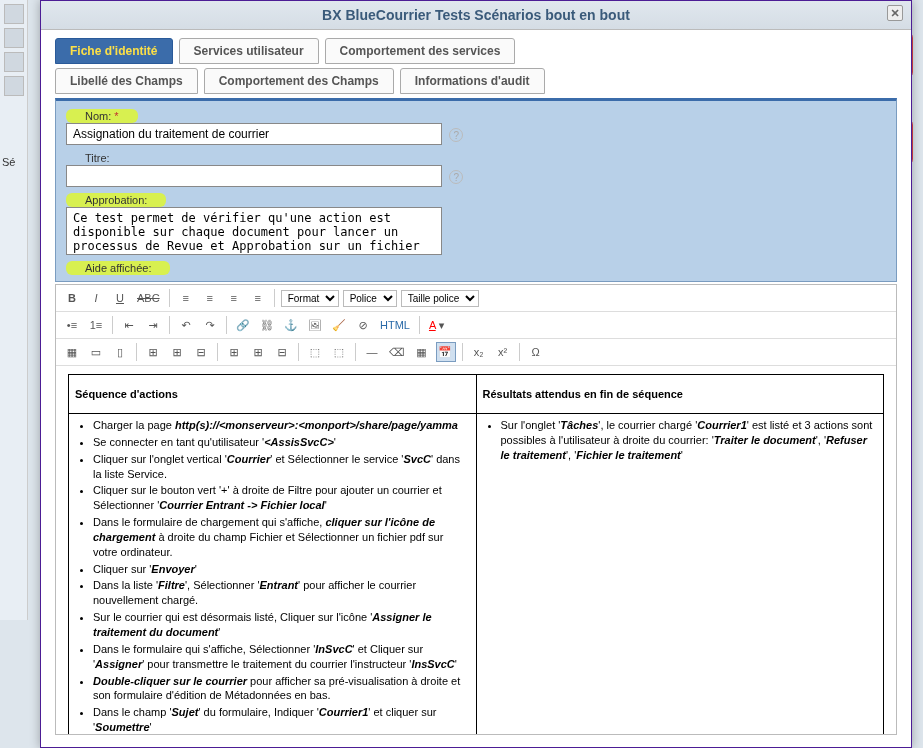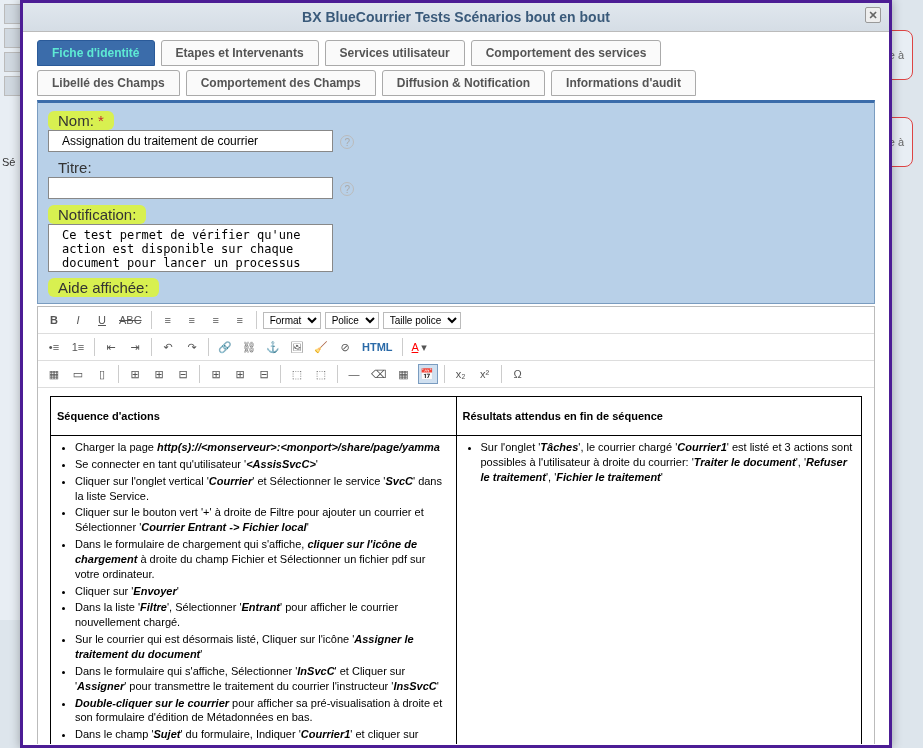--- a/index.html
+++ b/index.html
@@ -1,32 +1,32 @@
 <!DOCTYPE html>
 <html><head>
 <meta charset="utf-8">
 <style>
 * { box-sizing: border-box; margin: 0; padding: 0; }
 body { font-family: Arial, sans-serif; font-size: 12px; background: #dde5ec; width: 923px; height: 748px; position: relative; overflow: hidden; }
 .bg-boxes { position: absolute; top: 30px; right: 10px; }
 .bg-box { border: 1px solid #d44; border-radius: 8px; width: 70px; height: 50px; background: #e8eef4; margin-bottom: 30px; display: flex; align-items: center; justify-content: flex-end; padding-right: 8px; font-size: 11px; color: #666; }
 .arrow-down { color: #d44; font-size: 28px; text-align: center; margin: -15px 0 -10px 20px; }
-.dialog { position: absolute; left: 20px; top: 0; width: 872px; height: 748px; background: #fff; border: 3px solid #4c1d95; box-shadow: 0 0 10px rgba(0,0,0,0.3); }
+.dialog { position: absolute; left: 40px; top: 0; width: 872px; height: 748px; background: #fff; border: 1px solid #4c1d95; box-shadow: 0 0 10px rgba(0,0,0,0.3); }
 .dialog-header { background: linear-gradient(#e0e7ee, #d5dde5); padding: 6px 10px; text-align: center; font-size: 14px; color: #3a5a7a; font-weight: bold; border-bottom: 1px solid #bbb; position: relative; }
 .dialog-close { position: absolute; right: 8px; top: 4px; width: 16px; height: 16px; border: 1px solid #999; border-radius: 2px; background: #eee; font-size: 11px; line-height: 14px; text-align: center; cursor: pointer; color: #666; }
 .dialog-body { padding: 8px 14px; height: calc(100% - 30px); overflow: hidden; }
 .tabs-row { display: flex; gap: 6px; margin-bottom: 4px; }
 .tab { border: 1px solid #aaa; padding: 5px 14px; font-size: 12px; color: #555; background: #fafafa; cursor: pointer; border-radius: 3px 3px 0 0; font-weight: bold; }
-.tab.active { background: #3b6caa; color: #5eead4; border-color: #2a5a99; }
+.tab.active { background: #3b6caa; color: #fde047; border-color: #2a5a99; }
 .form-panel { background: #b8d0e8; border: 1px solid #7a9cc0; padding: 8px 10px 6px 10px; border-top: 3px solid #3b6caa; }
 .field-row { margin-bottom: 6px; }
-.field-label { font-size: 15px; color: #333; display: inline-block; padding: 1px 10px; }
+.field-label { font-size: 11px; color: #333; display: inline-block; padding: 1px 19px; }
 .hl { background: #d8f050; border-radius: 6px; }
 .req-star { color: #c03030; }
-.field-input { width: 285px; padding: 3px 13px; border: 1px solid #888; font-size: 12px; background: #fff; }
+.field-input { width: 376px; padding: 3px 6px; border: 1px solid #888; font-size: 12px; background: #fff; }
 .help-icon { display: inline-block; width: 14px; height: 14px; border: 1px solid #bbb; border-radius: 50%; color: #aaa; font-size: 10px; text-align: center; line-height: 13px; margin-left: 4px; vertical-align: middle; }
 textarea.field-input { height: 48px; resize: none; vertical-align: top; }
 .editor-panel { background: #fff; border: 1px solid #bbb; margin-top: 2px; }
 .toolbar-row { display: flex; align-items: center; gap: 4px; padding: 3px 6px; border-bottom: 1px solid #ddd; flex-wrap: wrap; }
 .tbtn { min-width: 20px; height: 20px; border: 1px solid transparent; background: #fff; font-size: 11px; text-align: center; line-height: 18px; cursor: pointer; color: #555; padding: 0 2px; }
 .tbtn.active { border-color: #7a9cc0; background: #d0e0f0; }
 .tsep { width: 1px; height: 18px; background: #ccc; margin: 0 2px; }
 .tsel { font-size: 10px; padding: 1px 2px; border: 1px solid #bbb; background: #fff; }
 .content-area { padding: 8px 12px; height: 368px; overflow-y: auto; }
 .content-table { width: 100%; border-collapse: collapse; table-layout: fixed; }
@@ -57,44 +57,42 @@
 
 <div class="dialog">
   <div class="dialog-header">
     <span>BX BlueCourrier Tests Scénarios bout en bout</span>
     <span class="dialog-close">✕</span>
   </div>
   <div class="dialog-body">
 
     <div class="tabs-row">
       <div class="tab active">Fiche d'identité</div>
-      <div class="tab">Etapes et Intervenants</div>
       <div class="tab">Services utilisateur</div>
       <div class="tab">Comportement des services</div>
     </div>
     <div class="tabs-row">
       <div class="tab">Libellé des Champs</div>
       <div class="tab">Comportement des Champs</div>
-      <div class="tab">Diffusion &amp; Notification</div>
       <div class="tab">Informations d'audit</div>
     </div>
 
     <div class="form-panel">
       <div class="field-row">
         <span class="field-label hl"><span>Nom:</span> <span class="req-star">*</span></span><br>
         <input class="field-input" value="Assignation du traitement de courrier" style="">
         <span class="help-icon">?</span>
       </div>
       <div class="field-row">
         <span class="field-label">Titre:</span><br>
         <input class="field-input" value="" style="">
         <span class="help-icon">?</span>
       </div>
       <div class="field-row">
-        <span class="field-label hl">Notification:</span><br>
+        <span class="field-label hl">Approbation:</span><br>
         <textarea class="field-input" style="">Ce test permet de vérifier qu'une action est disponible sur chaque document pour lancer un processus de Revue et Approbation sur un fichier et que l'activation de cette action</textarea>
       </div>
       <div class="field-row" style="margin-bottom:0">
         <span class="field-label hl">Aide affichée:</span>
       </div>
     </div>
 
     <div class="editor-panel">
       <div class="toolbar-row">
         <span class="tbtn"><b>B</b></span>
@@ -120,21 +118,21 @@
         <span class="tsep"></span>
         <span class="tbtn">↶</span>
         <span class="tbtn">↷</span>
         <span class="tsep"></span>
         <span class="tbtn">🔗</span>
         <span class="tbtn">⛓</span>
         <span class="tbtn">⚓</span>
         <span class="tbtn">🖼</span>
         <span class="tbtn">🧹</span>
         <span class="tbtn">⊘</span>
-        <span class="tbtn" style="color:#2a6aa8;font-weight:bold">HTML</span>
+        <span class="tbtn" style="color:#2a6aa8;font-weight:normal">HTML</span>
         <span class="tsep"></span>
         <span class="tbtn"><u style="color:red">A</u> ▾</span>
       </div>
       <div class="toolbar-row">
         <span class="tbtn">▦</span>
         <span class="tbtn">▭</span>
         <span class="tbtn">▯</span>
         <span class="tsep"></span>
         <span class="tbtn">⊞</span>
         <span class="tbtn">⊞</span>

